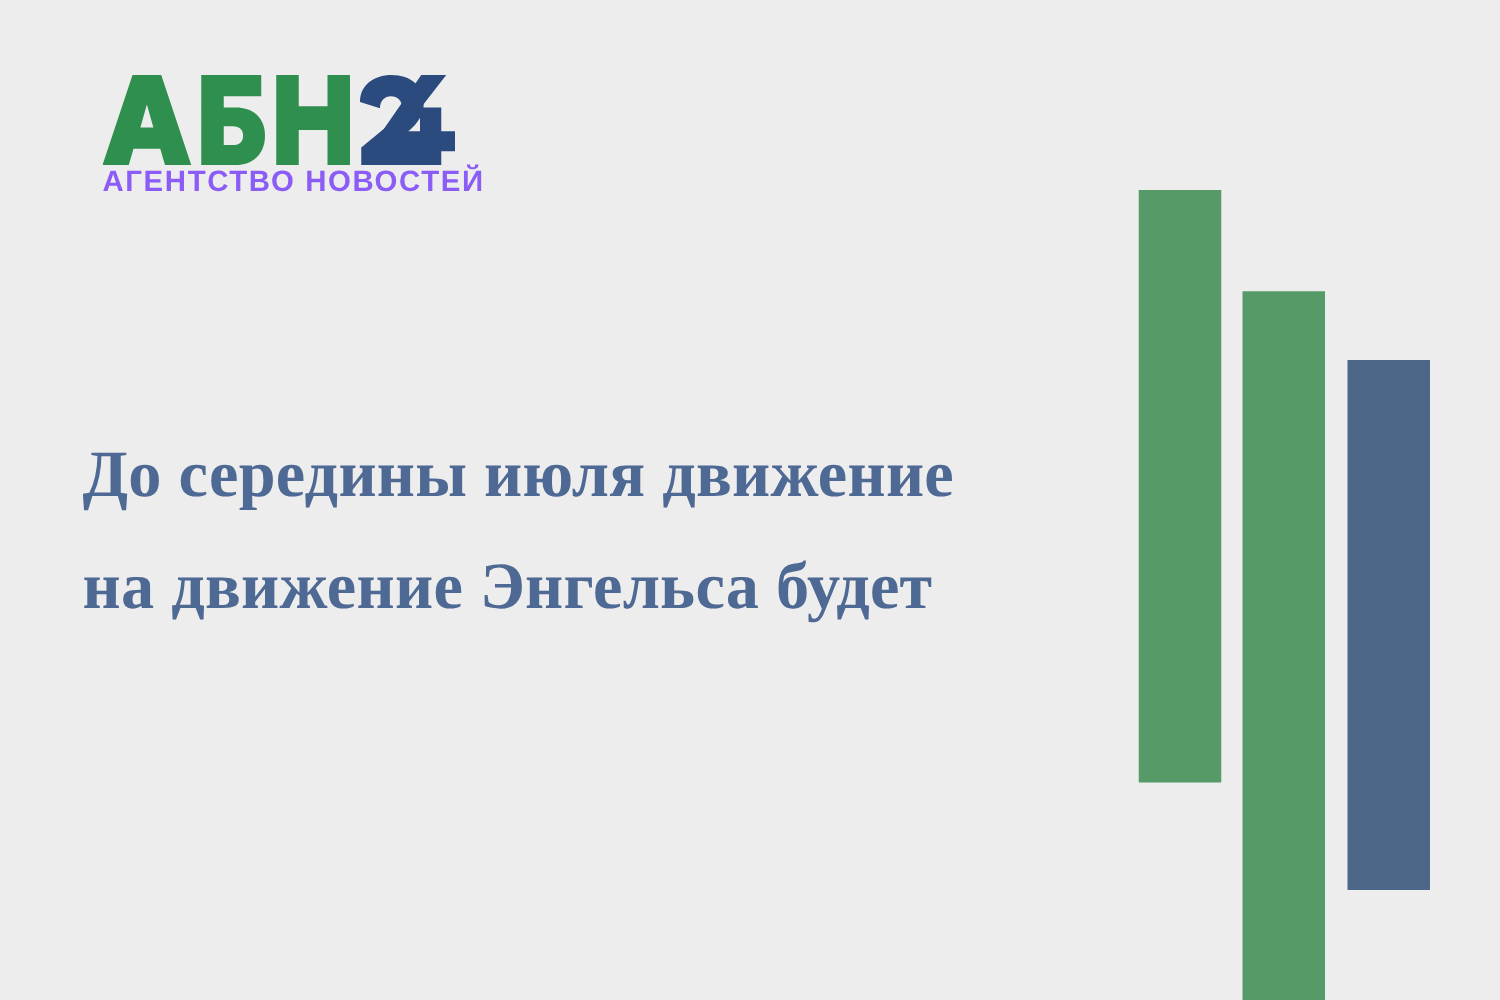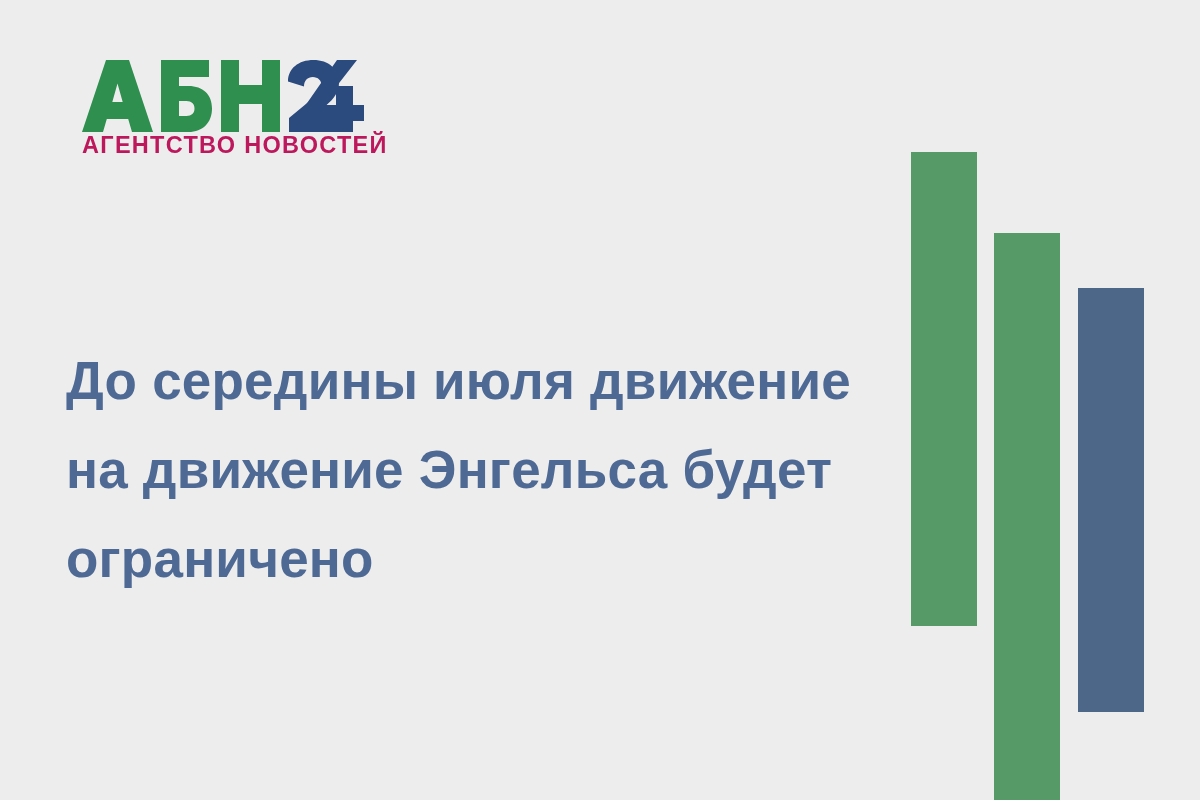--- a/index.html
+++ b/index.html
@@ -52,35 +52,35 @@
     width: 282px;
     height: 72px;
   }
   #logo-tagline {
     display: block;
     margin-top: 2px;
     font-family: "Liberation Sans", sans-serif;
     font-size: 23.5px;
     font-weight: 700;
     letter-spacing: 0.055em;
-    color: #be185d;
+    color: #8b5cf6;
     white-space: nowrap;
     line-height: 1;
   }
 
   
   #headline {
     position: absolute;
     left: 66px;
     top: 336px;
     width: 830px;
   }
   .headline-line {
     display: block;
-    font-family: Liberation Sans, sans-serif;
+    font-family: Liberation Serif, serif;
     font-size: 53px;
     font-weight: 700;
     line-height: 89px;
     color: #4e6a94;
     white-space: nowrap;
     letter-spacing: 0.004em;
   }
 </style>
 </head>
 <body>
@@ -115,16 +115,15 @@
                C225.5 17 222 20.8 222 26.5 Z" fill="#2b4a7d"></path>
 
       <path d="M283 0 H263 L230 47.5 V61 H262 V72 H279 V61 H290 V45 H279 V26 H262 V45 H248 Z" fill="#2b4a7d" transform="translate(-8,0)"></path>
     </svg>
     <span id="logo-tagline">АГЕНТСТВО НОВОСТЕЙ</span>
   </div>
 
   <div id="headline">
     <span class="headline-line">До середины июля движение</span>
     <span class="headline-line">на движение Энгельса будет</span>
-    <span class="headline-line">ограничено</span>
   </div>
 
 </div>
 
 </body></html>

